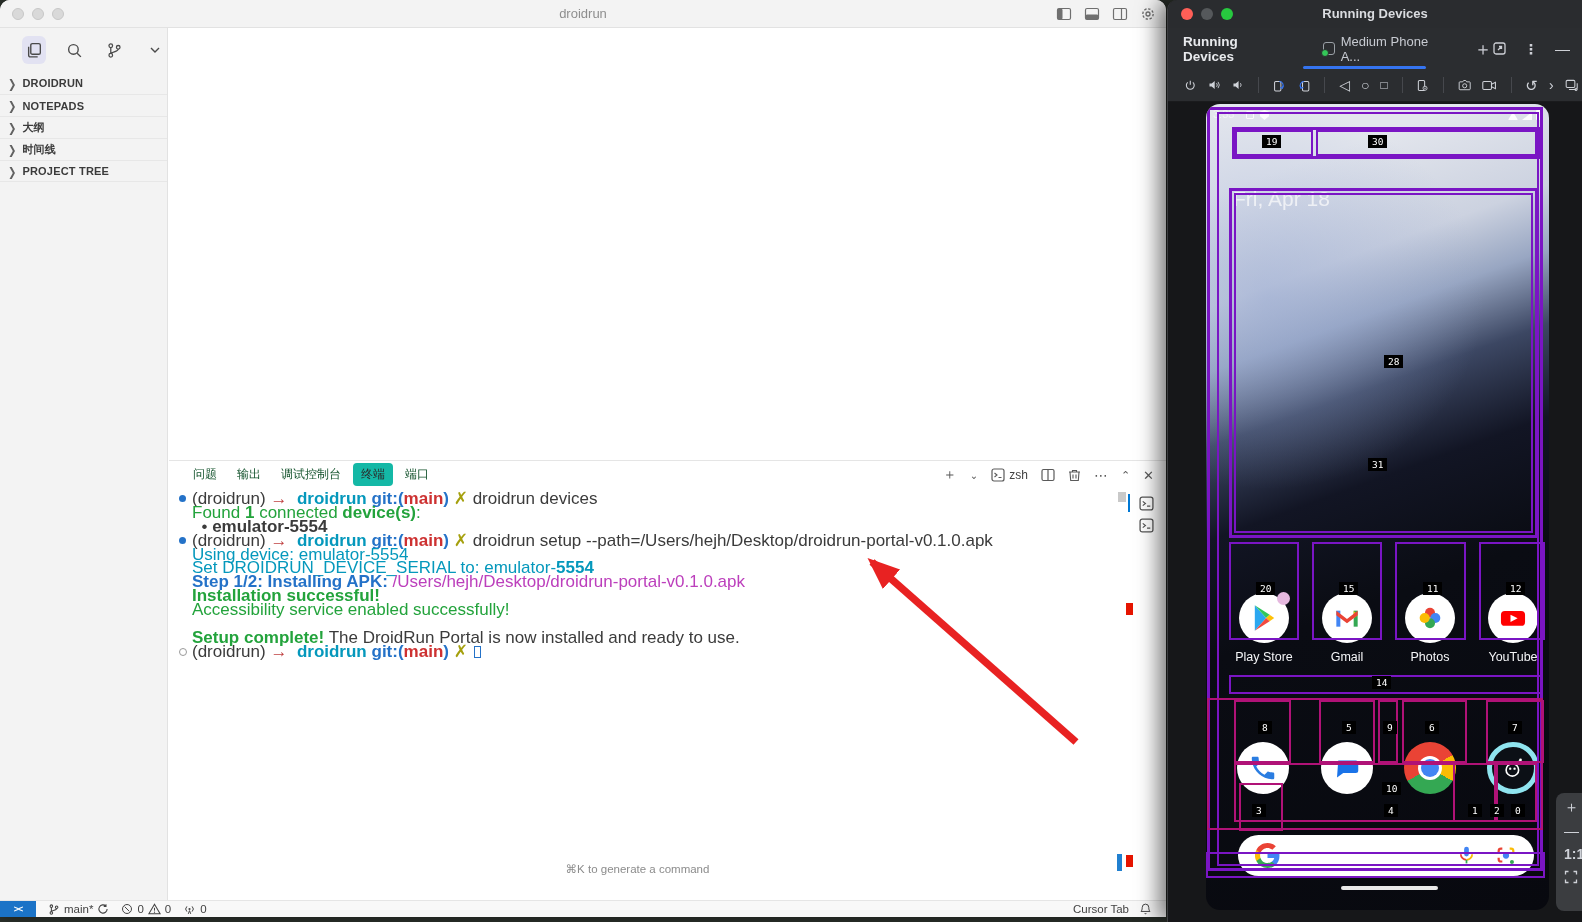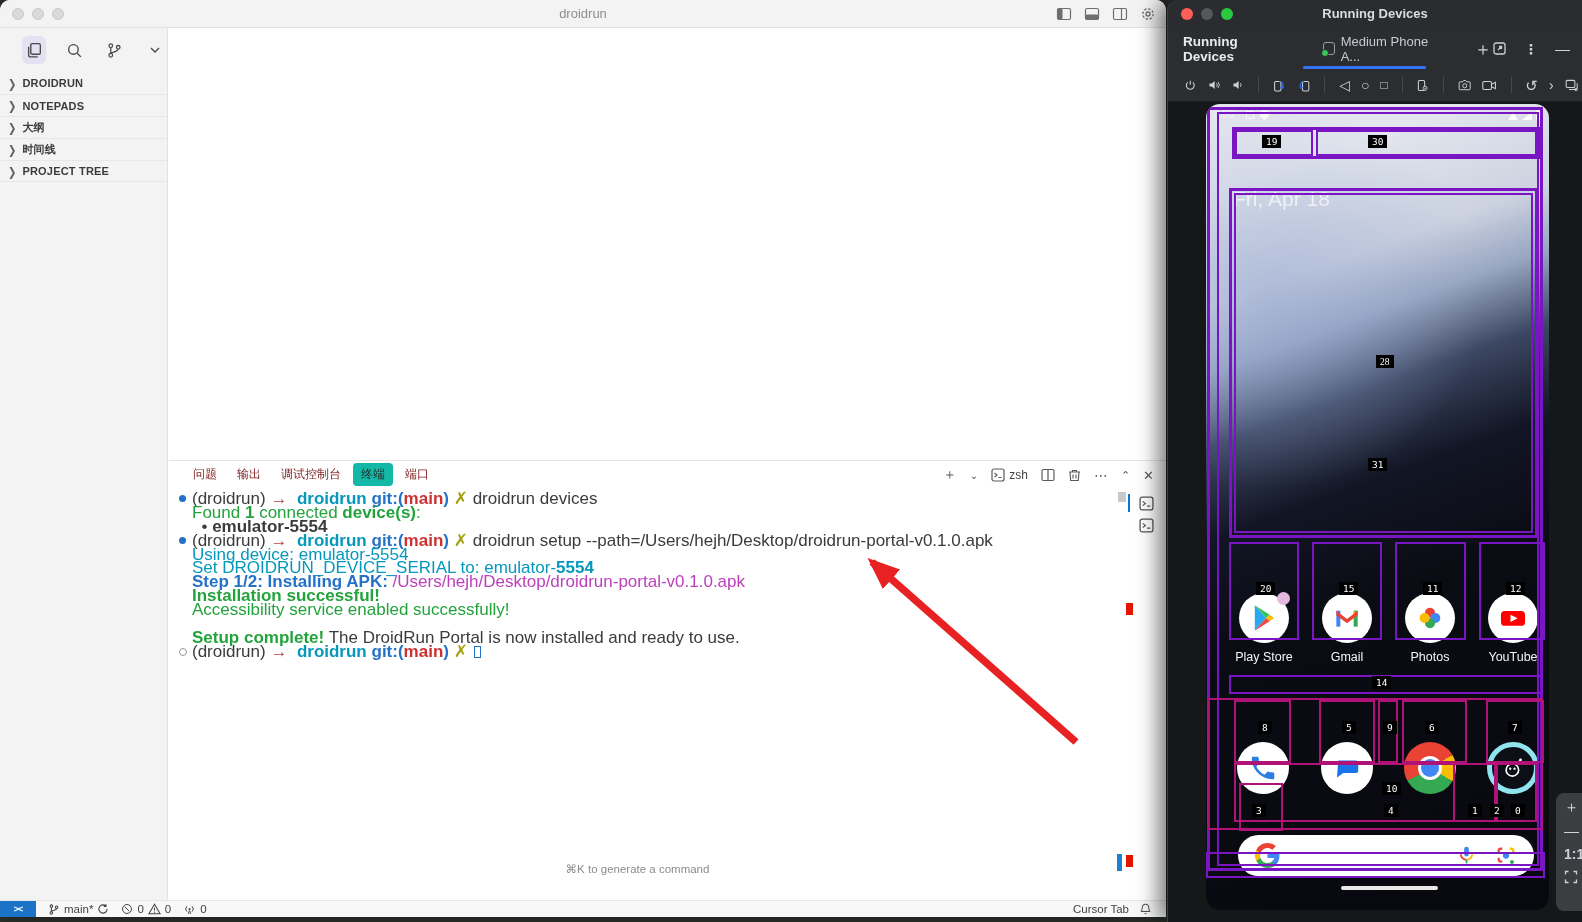--- a/index.html
+++ b/index.html
@@ -33,21 +33,21 @@
   .section span.lbl { font-size:11px; font-weight:bold; color:#3b3b3b; letter-spacing:.2px; }
   .chev { color:#616161; font-size:10px; transform:scaleY(1.2); }
 
   .editor { position:absolute; left:169px; top:29px; right:0; height:431px; background:#fff; }
 
   
   .panel { position:absolute; left:169px; top:460px; right:0; bottom:17px;
     background:#fff; border-top:1px solid #e5e5e5; }
   .panel-tabs { position:absolute; left:0; top:0; right:0; height:27px;
     display:flex; align-items:center; gap:4px; padding-left:16px; }
-  .ptab { font-size:12px; color:#7f1d1d; padding:3px 8px; border-radius:4px; }
+  .ptab { font-size:12px; color:#14532d; padding:3px 8px; border-radius:4px; }
   .ptab.active { background:#14b8a6; color:#2b2b2b; }
   .panel-actions { position:absolute; right:12px; top:2px; height:24px;
     display:flex; align-items:center; gap:13px; color:#5a5a5a; }
   .pa { font-size:14px; display:flex; align-items:center; gap:4px; }
   .pa .zsh { font-size:12px; color:#424242; }
 
   .term-out { position:absolute; left:10px; top:31px; right:60px;
     font-family:Liberation Sans, sans-serif; font-size:17px; }
   .t-line { height:13.9px; line-height:13.9px; white-space:pre; display:flex; }
   .t-gutter { width:13px; flex:0 0 13px; display:inline-flex; align-items:center; }
@@ -581,21 +581,21 @@
             <div class="ov-b ov-m" style="left: 172px; top: 596px; width: 20px; height: 63px; border-style: solid; border-width: 2px;"></div>
             <div class="ov-b ov-m" style="left: 196px; top: 596px; width: 65px; height: 63px; border-style: solid; border-width: 2px;"></div>
             <div class="ov-b ov-m" style="left: 280px; top: 596px; width: 58px; height: 63px; border-style: solid; border-width: 2px;"></div>
             <div class="ov-b ov-m" style="left: 28px; top: 659px; width: 303px; height: 59px; border-style: solid; border-width: 2px;"></div>
             <div class="ov-b ov-m" style="left: 33px; top: 679px; width: 44px; height: 48px; border-style: solid; border-width: 2px;"></div>
             <div class="ov-b ov-m" style="left: 247px; top: 659px; width: 43px; height: 59px; border-style: solid; border-width: 2px;"></div>
             <div class="ov-b ov-m" style="left: 290px; top: 659px; width: 41px; height: 59px; border-style: solid; border-width: 2px;"></div>
             <div class="ov-b ov-p" style="left: 0px; top: 748px; width: 339px; height: 26px; border-style: solid; border-width: 2px;"></div>
             <div class="ov-l" style="left: 56px; top: 31px;">19</div>
             <div class="ov-l" style="left: 162px; top: 31px;">30</div>
-            <div class="ov-l" style="left: 170px; top: 251px; font-family: Liberation Serif, serif;">28</div>
+            <div class="ov-l" style="left: 178px; top: 251px;">28</div>
             <div class="ov-l" style="left: 162px; top: 354px;">31</div>
             <div class="ov-l" style="left: 50px; top: 478px;">20</div>
             <div class="ov-l" style="left: 133px; top: 478px;">15</div>
             <div class="ov-l" style="left: 217px; top: 478px;">11</div>
             <div class="ov-l" style="left: 300px; top: 478px;">12</div>
             <div class="ov-l" style="left: 166px; top: 572px;">14</div>
             <div class="ov-l" style="left: 52px; top: 617px;">8</div>
             <div class="ov-l" style="left: 136px; top: 617px;">5</div>
             <div class="ov-l" style="left: 177px; top: 617px;">9</div>
             <div class="ov-l" style="left: 219px; top: 617px;">6</div>

